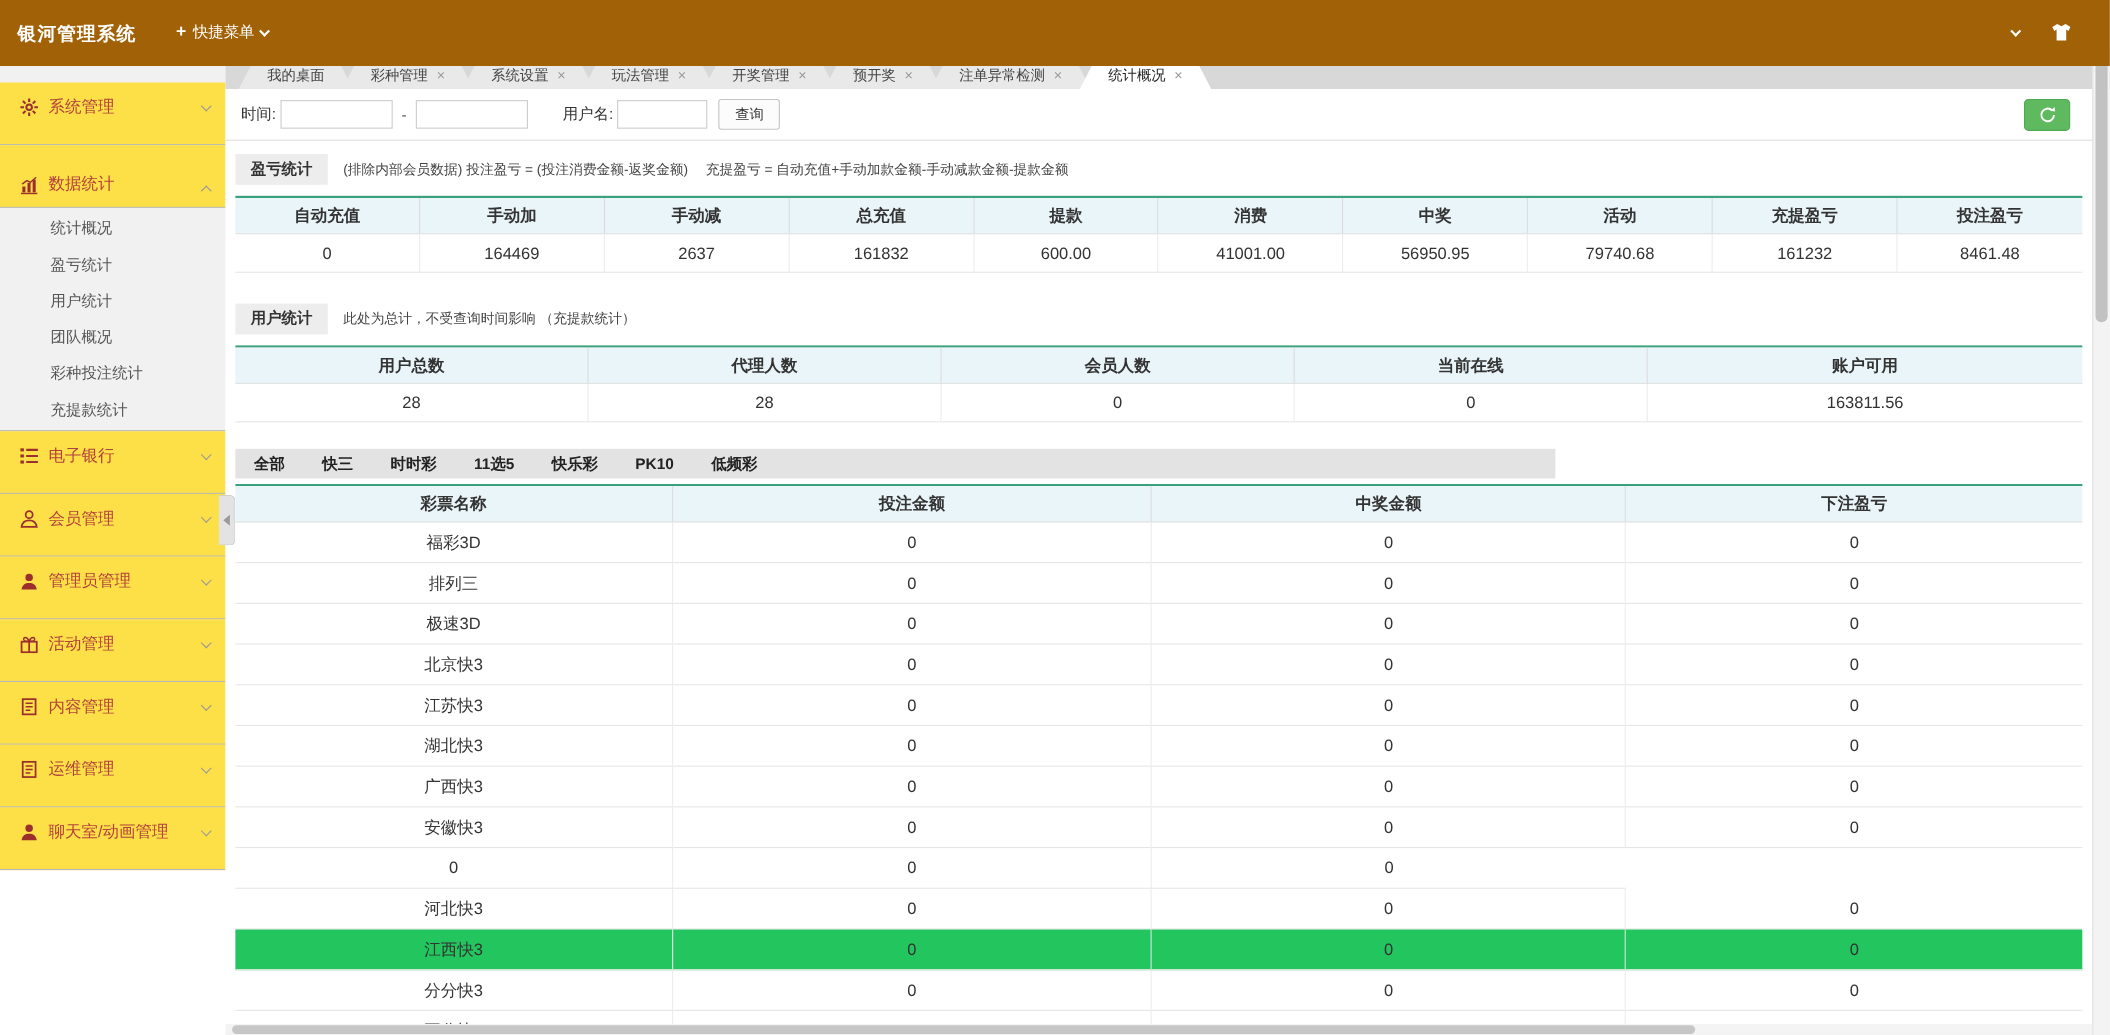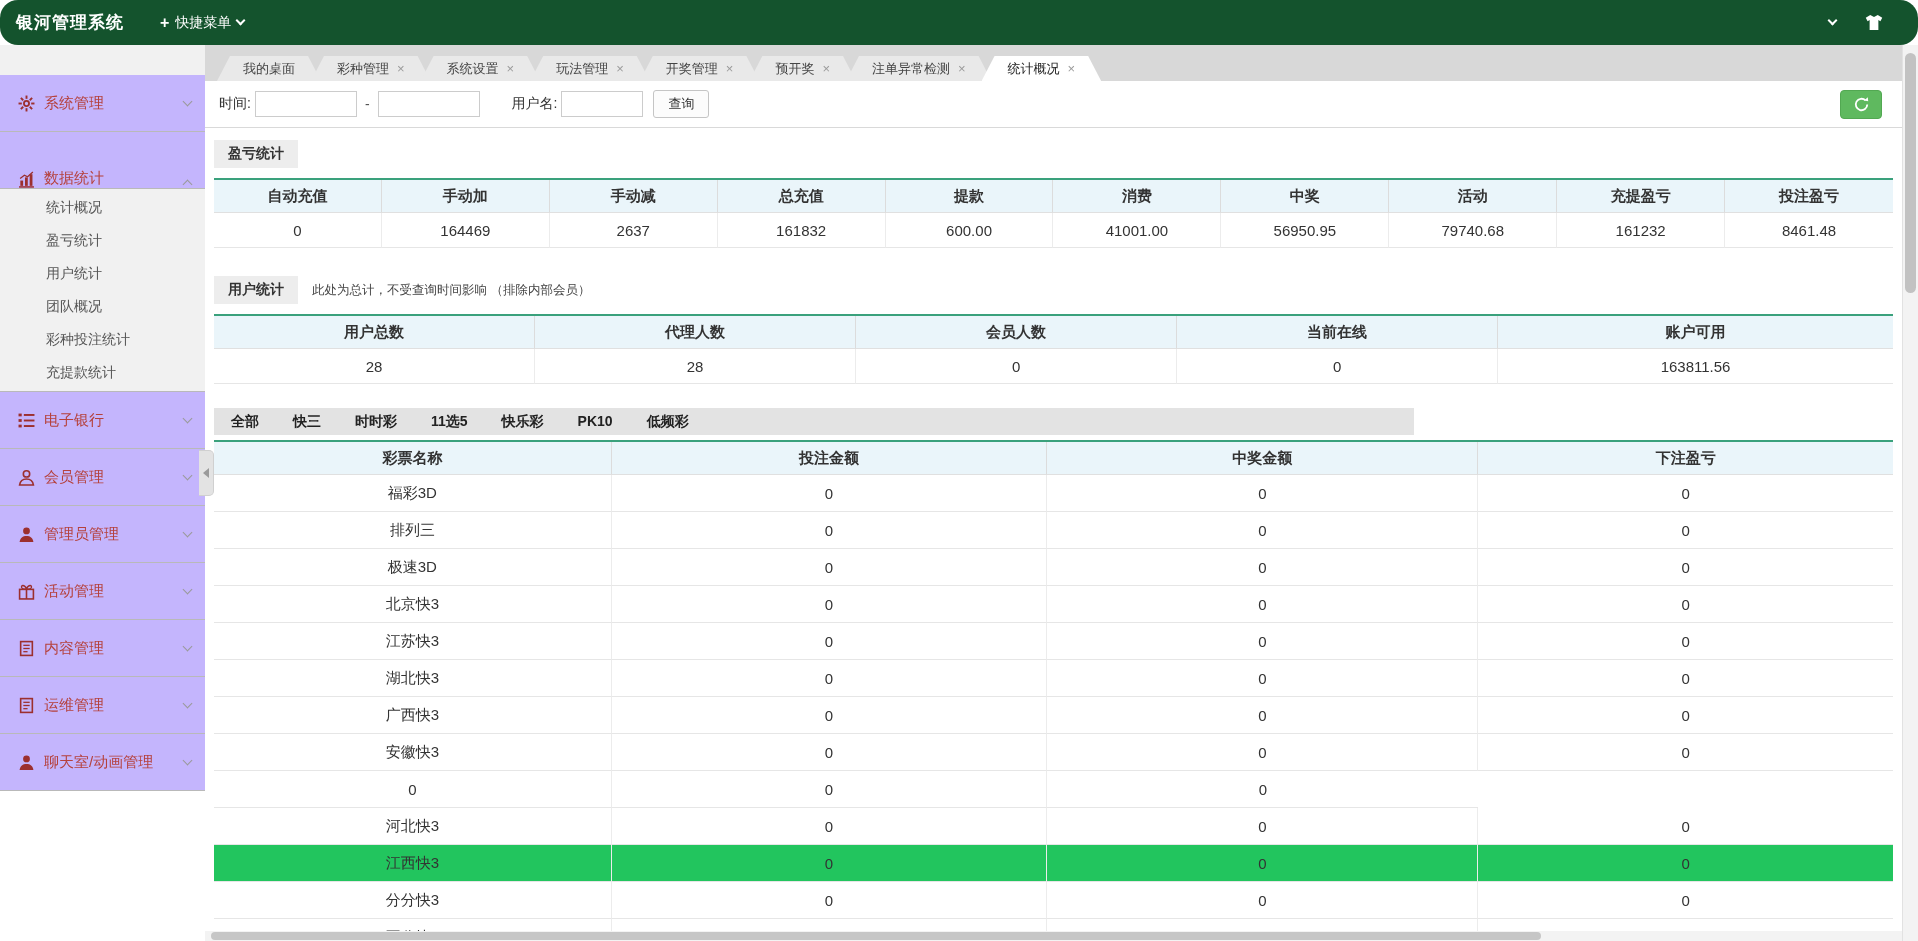--- a/index.html
+++ b/index.html
@@ -1,33 +1,33 @@
 <!DOCTYPE html>
 <html><head>
 <meta charset="utf-8">
 <style>
   * { margin:0; padding:0; box-sizing:border-box; }
   html,body { width:1918px; height:941px; overflow:hidden; background:#fff;
     font-family:"Liberation Sans","DejaVu Sans",sans-serif; color:#333; }
 
   
-  .topbar { position:absolute; left:0; top:0; width:1918px; height:45px;
-    background:#14532d; display:flex; align-items:center; color:#fff; z-index:30;border-radius:18px; }
+  .topbar { position:absolute; left:0; top:0; width:1918px; height:60px;
+    background:#a16207; display:flex; align-items:center; color:#fff; z-index:30; }
   .topbar .brand { font-size:17px; font-weight:bold; padding:0 22px 0 16px; letter-spacing:1px; }
   .quick-menu { display:flex; align-items:center; gap:6px; font-size:14px; padding:0 14px; height:100%; cursor:pointer; }
   .quick-menu .plus { font-size:16px; font-weight:bold; }
   .chev { display:inline-block; width:7px; height:7px; border-right:2px solid #fff; border-bottom:2px solid #fff; transform:rotate(45deg); margin-top:-4px; }
   .topbar-right { margin-left:auto; display:flex; align-items:center; gap:28px; padding-right:34px; }
   .topbar-right .icon-btn { cursor:pointer; display:flex; align-items:center; }
 
   
   .sidebar { position:absolute; left:0; top:45px; width:205px; height:896px; background:#fff; }
   .side-menu { background:#f1f1f1; padding-top:30px; }
-  .menu-header { height:57px; display:flex; align-items:center; padding:0 14px 0 18px;
-    color:#b5413c; font-size:15px; border-bottom:1px solid #b9b9b9; cursor:pointer; background:#c4b5fd; }
+  .menu-header { height:57px; display:flex; align-items:center; padding:0 14px 11px 18px;
+    color:#b5413c; font-size:15px; border-bottom:1px solid #b9b9b9; cursor:pointer; background:#fde047; }
   .menu-header .mi { width:17px; height:17px; margin-right:9px; flex:none; color:#9c2f2e; }
   .menu-header .lbl { flex:1; }
   .menu-header .chevg { width:7px; height:7px; border-right:1.6px solid #9a9a9a; border-bottom:1.6px solid #9a9a9a; transform:rotate(45deg); margin-top:-3px; }
   .menu-header .chevg.up { transform:rotate(-135deg); margin-top:4px; }
   .submenu { background:#f1f1f1; border-bottom:1px solid #b9b9b9; padding:2px 0; }
   .submenu-item { height:33px; line-height:33px; padding-left:46px; font-size:14px; color:#555; cursor:pointer; }
 
   .collapse-handle { position:absolute; left:199px; top:450px; width:15px; height:46px;
     background:#e3e3e3; border:1px solid #d0d0d0; border-left:none; border-radius:0 5px 5px 0;
     display:flex; align-items:center; justify-content:center; cursor:pointer; z-index:25; }
@@ -289,20 +289,21 @@
       <path d="M13.4 8a5.4 5.4 0 1 1-1.6-3.85" fill="none" stroke="#fff" stroke-width="1.7"></path>
       <path d="M13.9 1.2l.4 3.8-3.7-.7z" fill="#fff"></path>
     </svg>
   </div>
 </div>
 
 <div class="content">
 
   <div class="section-row">
     <span class="section-tab">盈亏统计</span>
+    <span class="section-note">(排除内部会员数据)  投注盈亏 = (投注消费金额-返奖金额)　 充提盈亏 = 自动充值+手动加款金额-手动减款金额-提款金额</span>
   </div>
   <div class="gtable cols10">
     <div class="g-head">
       <div>自动充值</div>
       <div>手动加</div>
       <div>手动减</div>
       <div>总充值</div>
       <div>提款</div>
       <div>消费</div>
       <div>中奖</div>
@@ -319,21 +320,21 @@
       <div>41001.00</div>
       <div>56950.95</div>
       <div>79740.68</div>
       <div>161232</div>
       <div>8461.48</div>
     </div>
   </div>
 
   <div class="section-row mt28">
     <span class="section-tab">用户统计</span>
-    <span class="section-note">此处为总计，不受查询时间影响 （排除内部会员）</span>
+    <span class="section-note">此处为总计，不受查询时间影响 （充提款统计）</span>
   </div>
   <div class="gtable cols5">
     <div class="g-head">
       <div>用户总数</div>
       <div>代理人数</div>
       <div>会员人数</div>
       <div>当前在线</div>
       <div>账户可用</div>
     </div>
     <div class="g-row">

